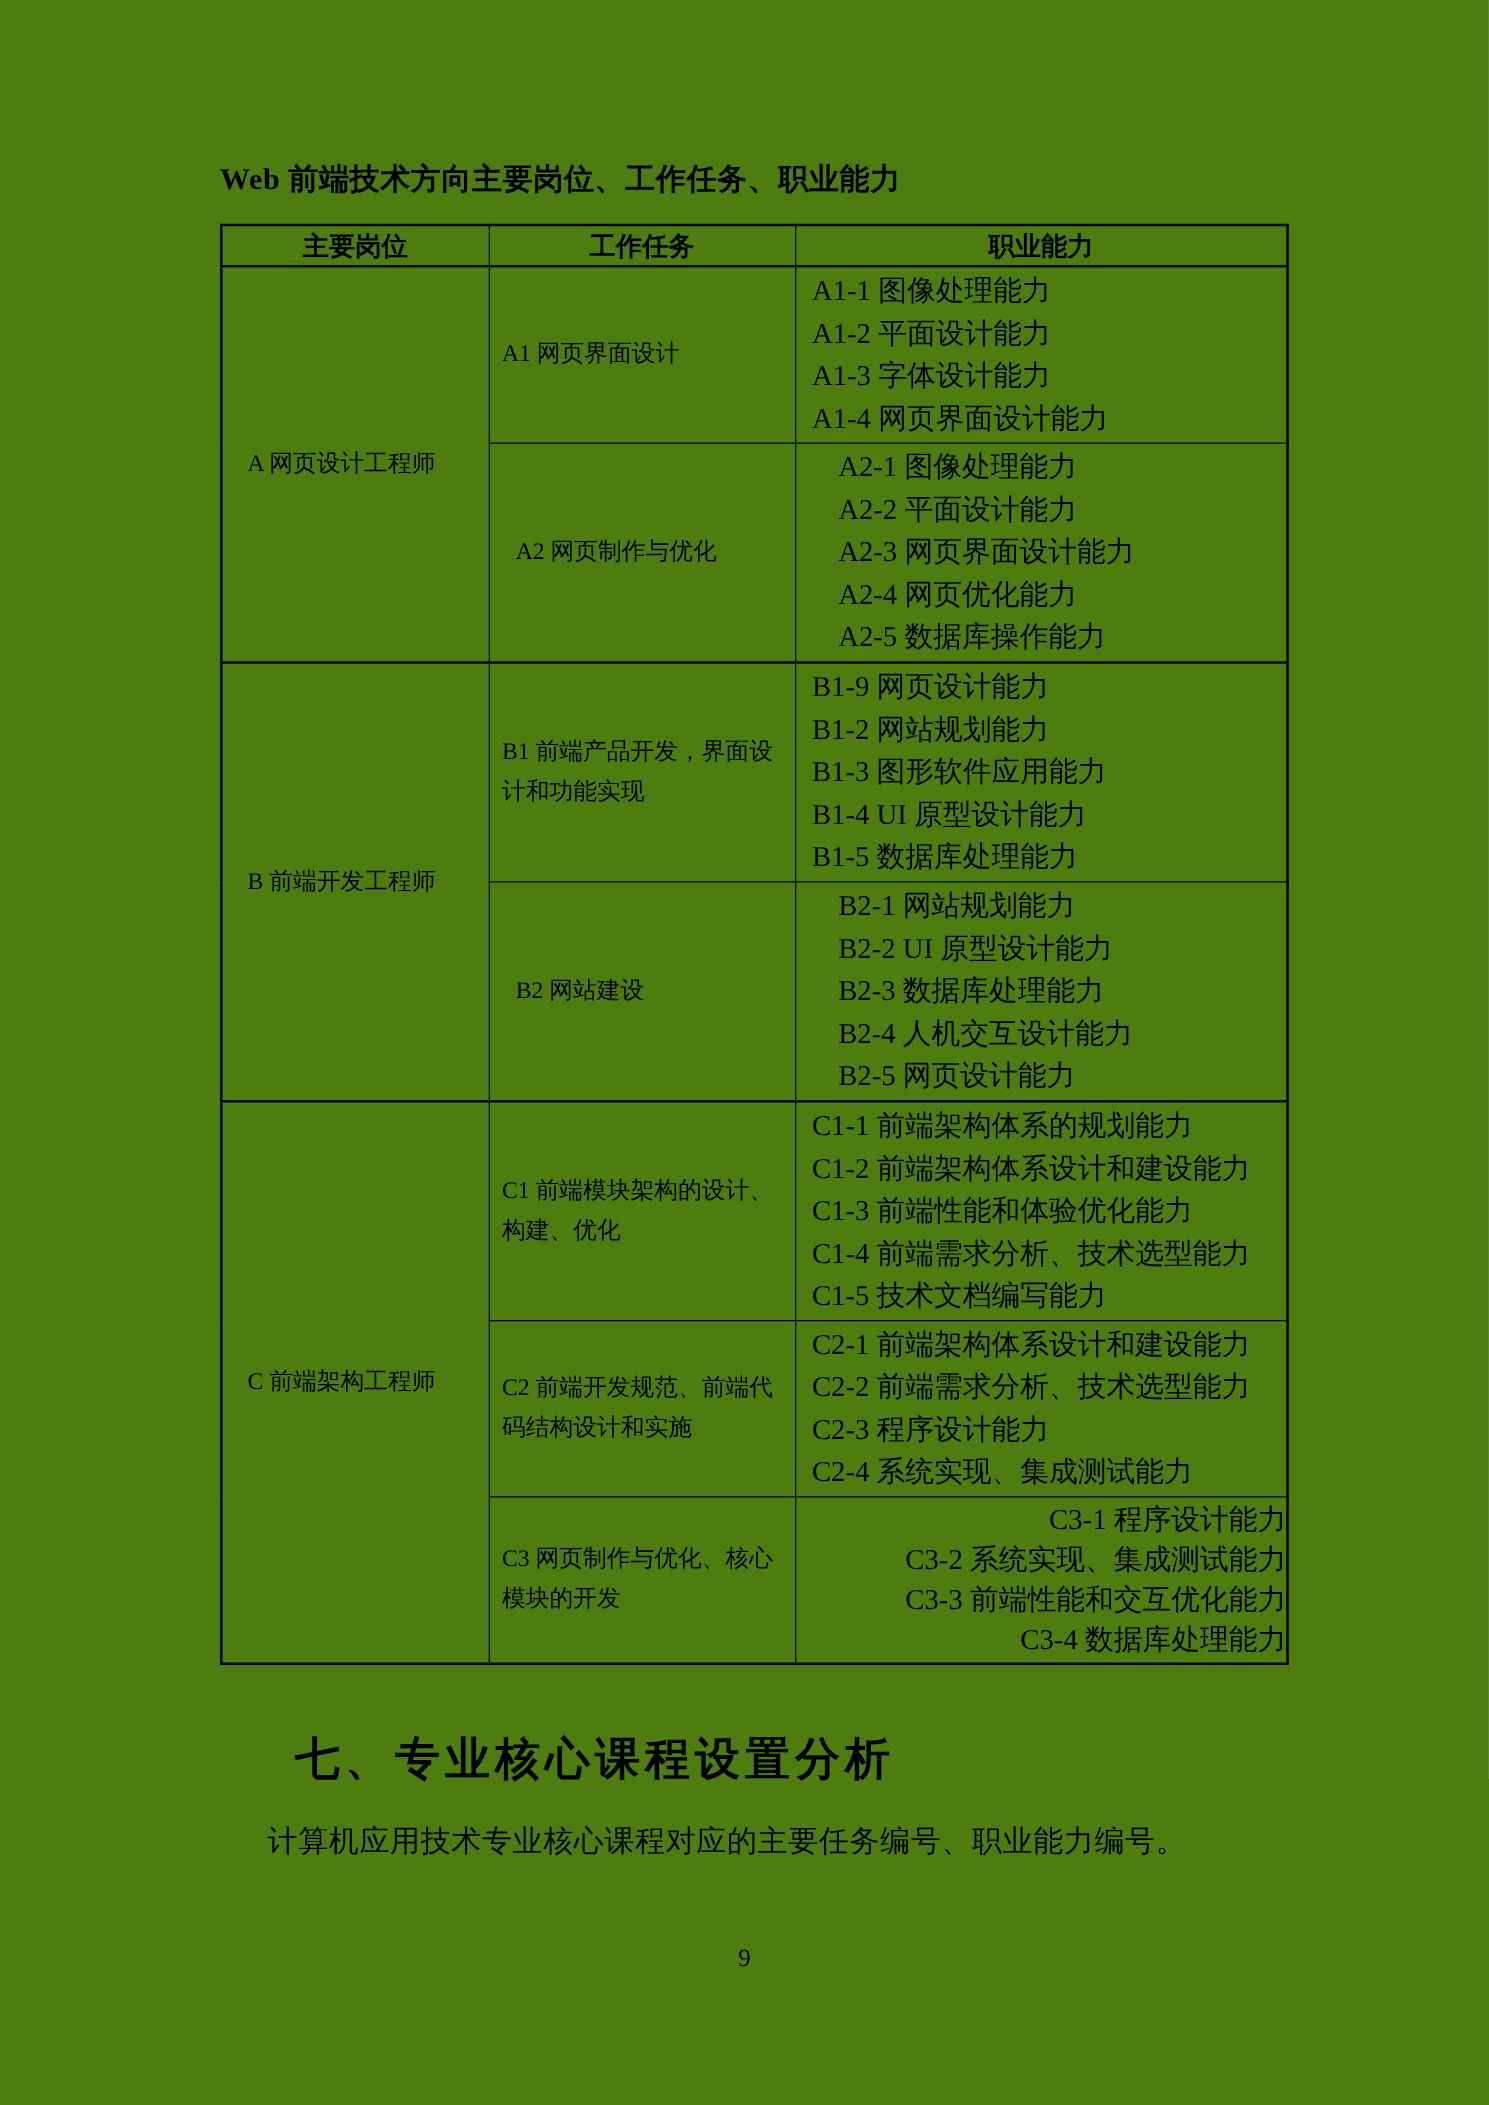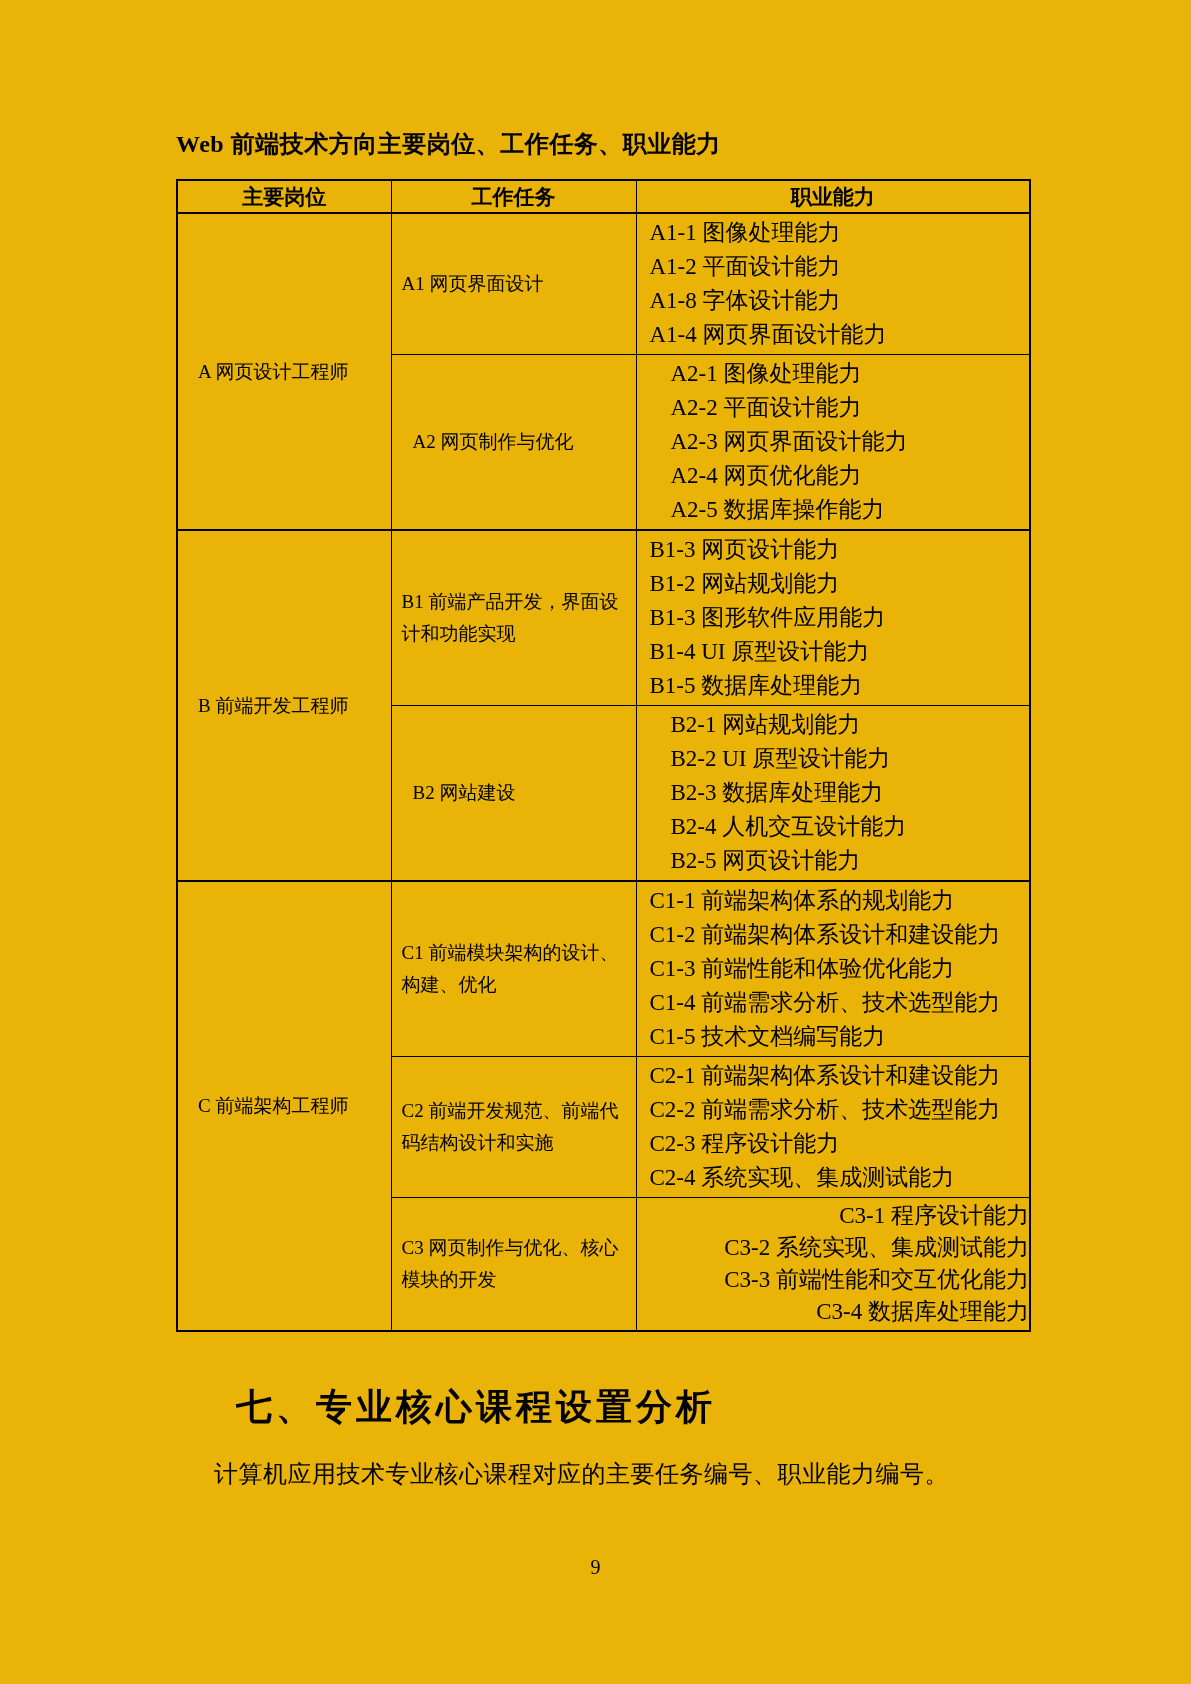--- a/index.html
+++ b/index.html
@@ -1,19 +1,19 @@
 <!DOCTYPE html>
 <html><head>
 <meta charset="utf-8">
 <style>
   html,body{margin:0;padding:0;background:#888;}
   .page{
     position:relative;
     width:1191px;height:1684px;
-    background:#eab308;
+    background:#4d7c0f;
     margin:0 auto;
     font-family:"Liberation Serif","DejaVu Serif",serif;
     color:#000;
     overflow:hidden;
   }
   .doc-title{
     position:absolute;left:176px;top:129px;
     font-size:24px;font-weight:bold;line-height:30px;
     letter-spacing:0.5px;
   }
@@ -106,40 +106,40 @@
       </tr>
     </thead>
     <tbody>
 
       <tr class="h-a1">
         <td class="pos group-a" rowspan="2">A 网页设计工程师</td>
         <td class="task">A1 网页界面设计</td>
         <td class="abil">
           <div class="ability-line">A1-1 图像处理能力</div>
           <div class="ability-line">A1-2 平面设计能力</div>
-          <div class="ability-line">A1-8 字体设计能力</div>
+          <div class="ability-line">A1-3 字体设计能力</div>
           <div class="ability-line">A1-4 网页界面设计能力</div>
         </td>
       </tr>
       <tr class="h-a2 group-end">
         <td class="task">A2 网页制作与优化</td>
         <td class="abil">
           <div class="ability-line">A2-1 图像处理能力</div>
           <div class="ability-line">A2-2 平面设计能力</div>
           <div class="ability-line">A2-3 网页界面设计能力</div>
           <div class="ability-line">A2-4 网页优化能力</div>
           <div class="ability-line">A2-5 数据库操作能力</div>
         </td>
       </tr>
 
       <tr class="h-b1">
         <td class="pos group-b" rowspan="2">B 前端开发工程师</td>
         <td class="task">B1 前端产品开发，界面设计和功能实现</td>
         <td class="abil">
-          <div class="ability-line">B1-3 网页设计能力</div>
+          <div class="ability-line">B1-9 网页设计能力</div>
           <div class="ability-line">B1-2 网站规划能力</div>
           <div class="ability-line">B1-3 图形软件应用能力</div>
           <div class="ability-line">B1-4 UI 原型设计能力</div>
           <div class="ability-line">B1-5 数据库处理能力</div>
         </td>
       </tr>
       <tr class="h-b2 group-end">
         <td class="task">B2 网站建设</td>
         <td class="abil">
           <div class="ability-line">B2-1 网站规划能力</div>

